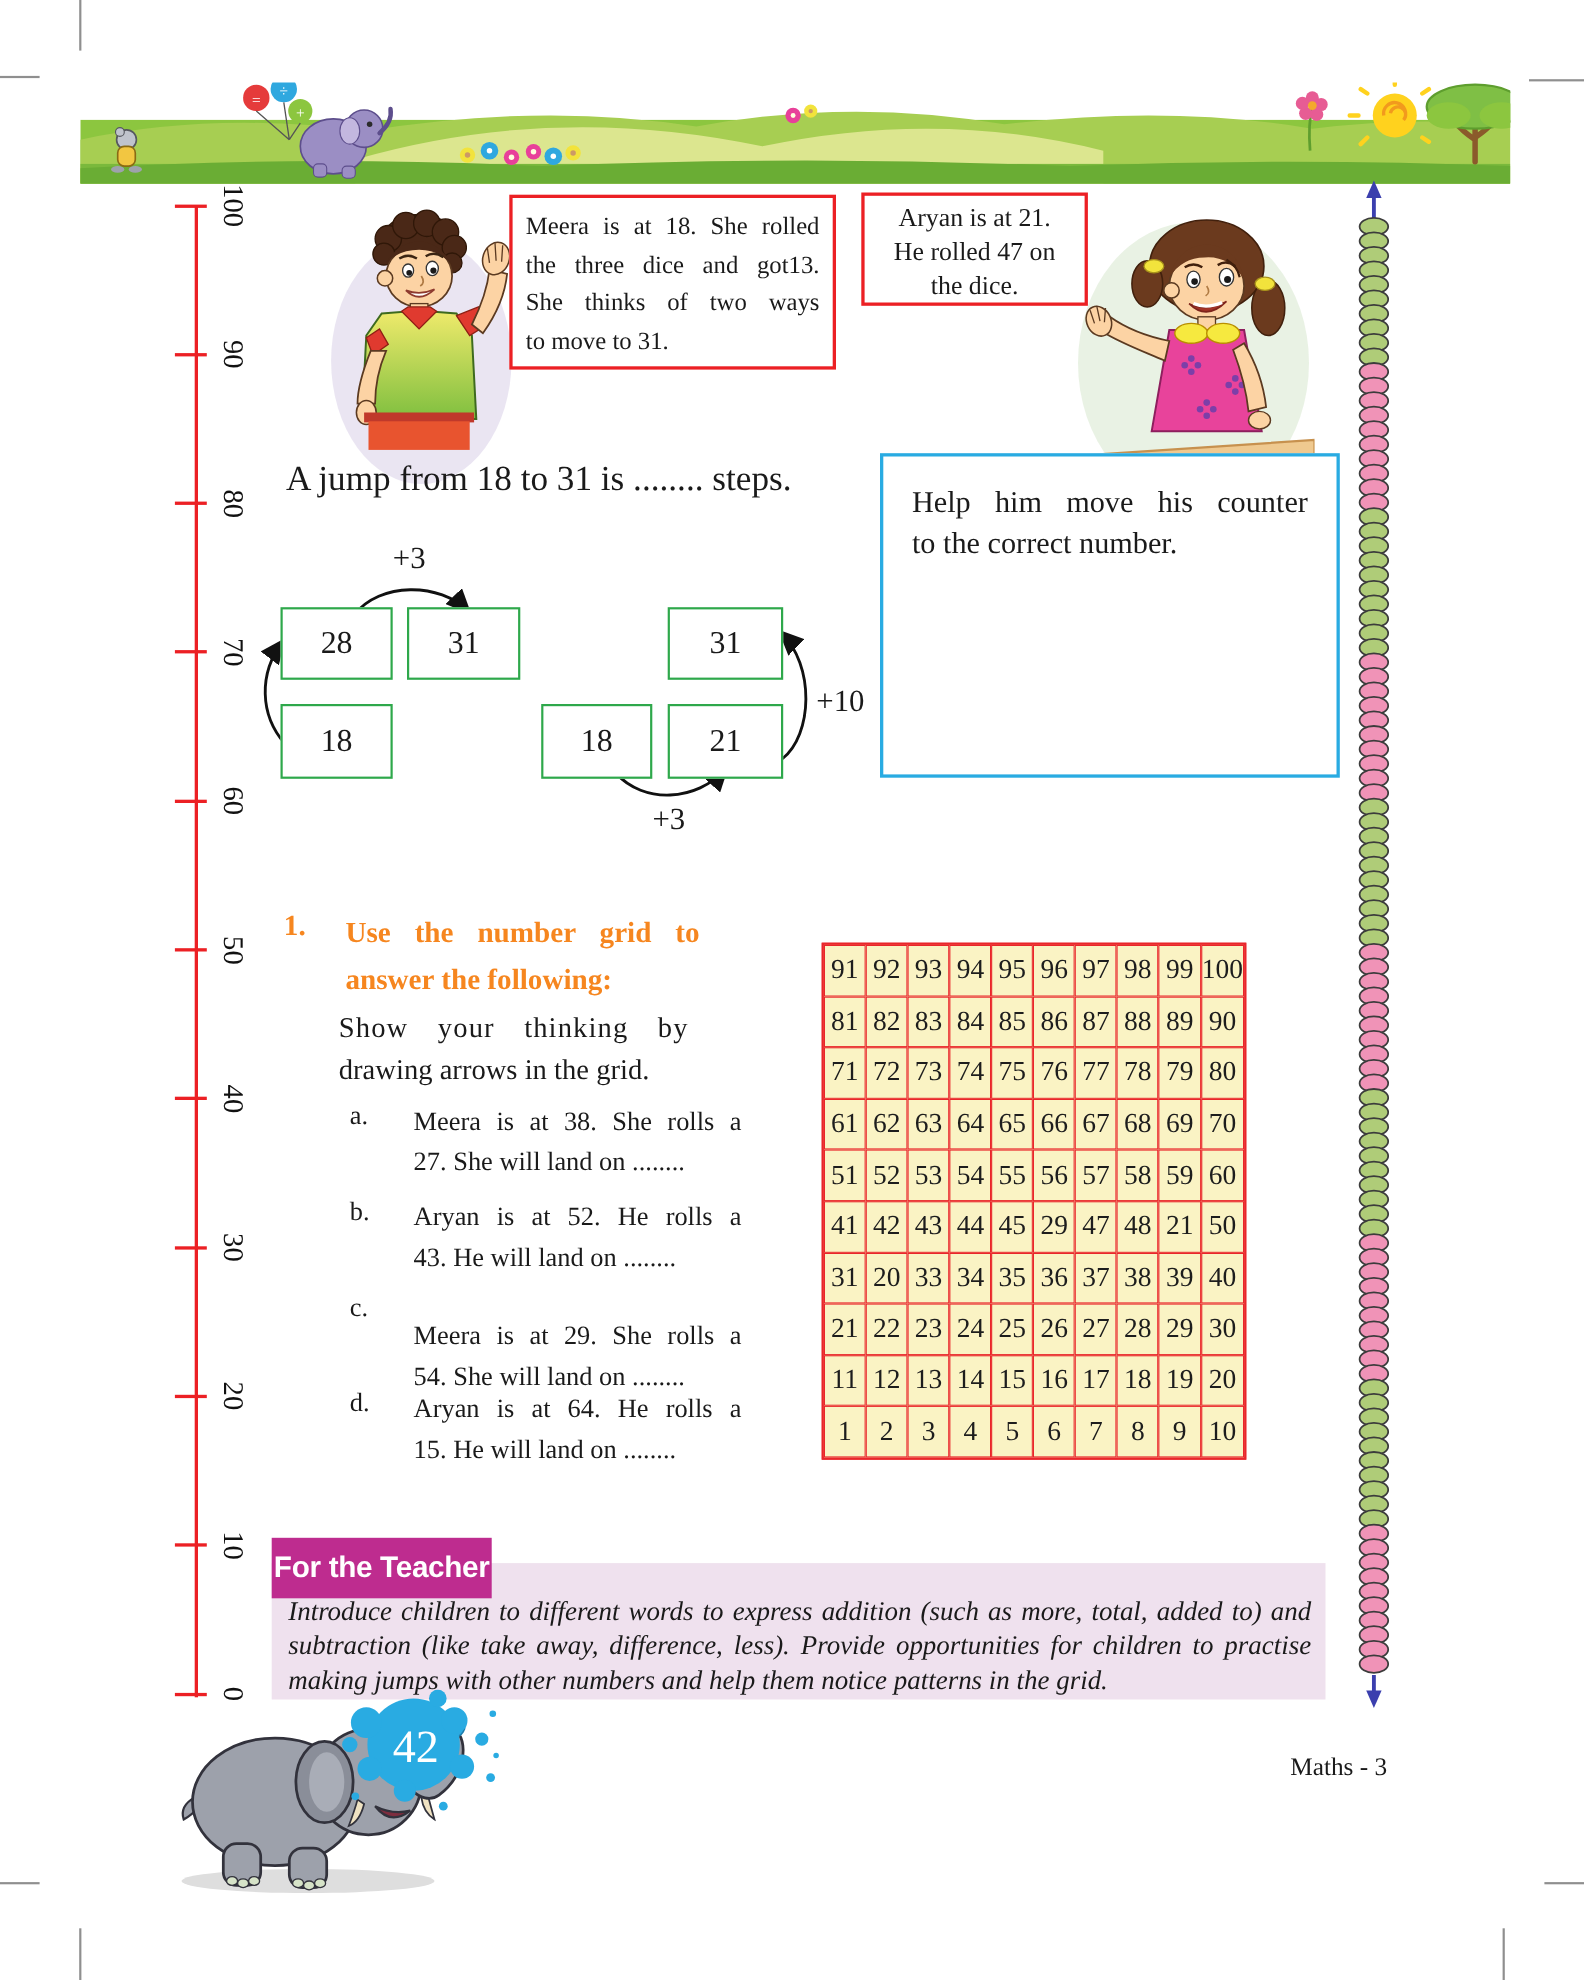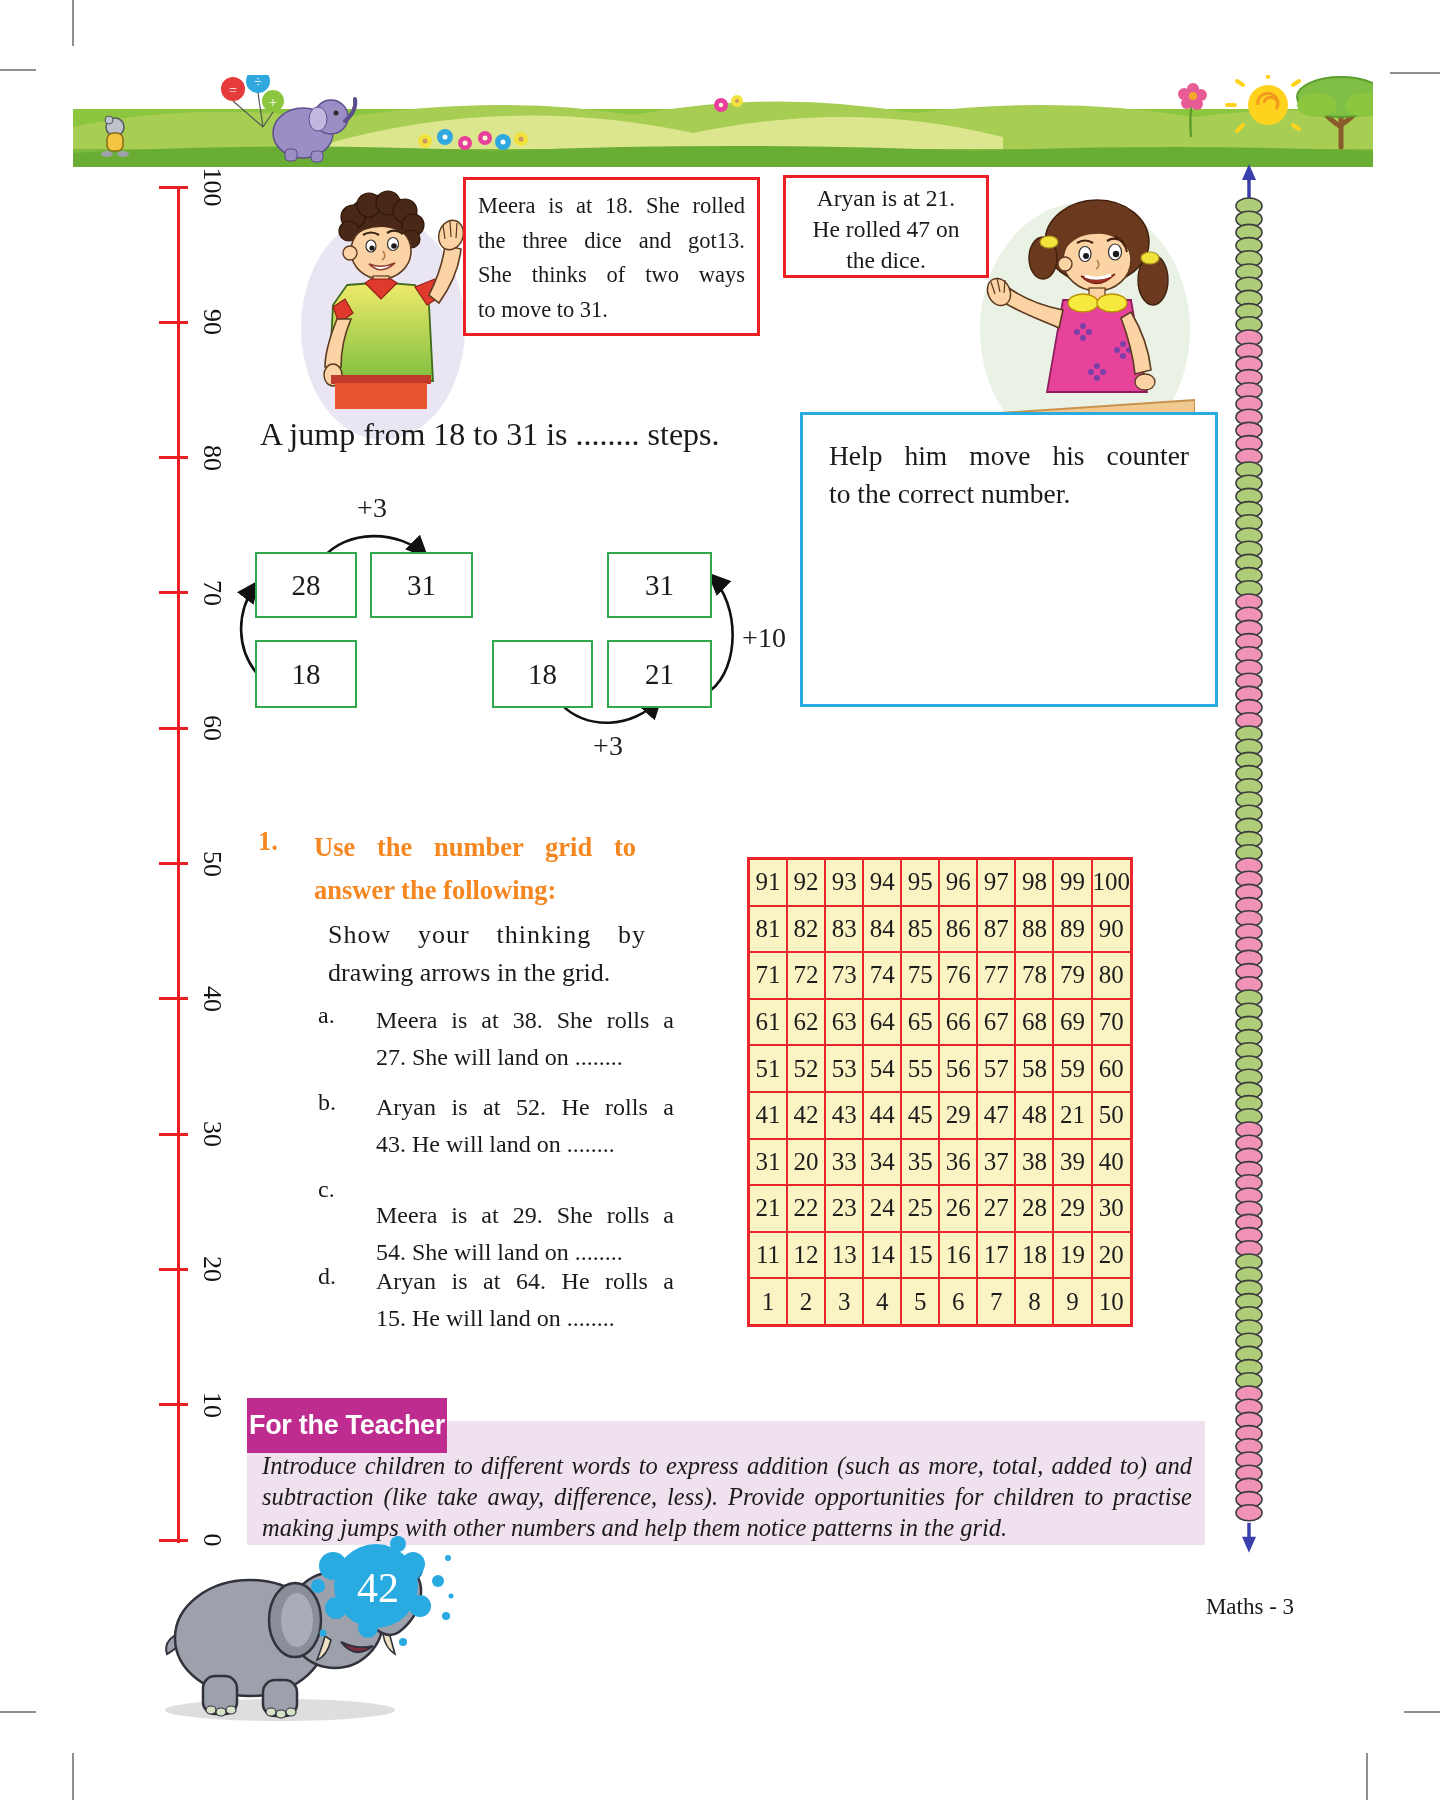--- a/index.html
+++ b/index.html
@@ -38,21 +38,21 @@
   
   .help-box {
     position:absolute; left:800px; top:412px; width:418px; height:295px; box-sizing:border-box;
     border:3px solid var(--blue,#29ABE2); background:#fff; padding:22px 26px 0 26px;
     font-size:27.5px; line-height:38px;
   }
 
   
   .q-num { position:absolute; left:258px; top:826px; width:44px; font-size:26.5px; font-weight:bold; color:var(--orange,#F6861F); }
   .q-heading { position:absolute; left:314px; top:826px; width:322px; font-size:26.5px; font-weight:bold; color:var(--orange,#F6861F); line-height:43px; }
-  .q-intro { position:absolute; left:328px; top:916px; width:318px; font-size:26px; line-height:38px; }
+  .q-intro { position:absolute; left:308px; top:916px; width:318px; font-size:26px; line-height:38px; }
   .q-intro .l1 { letter-spacing:1px; }
   .item-letter { position:absolute; left:318px; width:40px; font-size:24px; }
   .item-text { position:absolute; left:376px; width:298px; font-size:24px; line-height:37px; }
 
   
   #number-grid {
     position:absolute; left:747px; top:857px; width:386px; height:470px; box-sizing:border-box;
     border:2px solid var(--grid_red,#E9262B); background:var(--grid_red,#E9262B);
     display:grid; grid-template-columns:repeat(10,1fr); grid-template-rows:repeat(10,1fr);
   }
@@ -63,21 +63,21 @@
 
   
   .teacher-panel { position:absolute; left:247px; top:1421px; width:958px; height:124px; background:var(--panel_pink,#EFE1EE); }
   .teacher-label {
     position:absolute; left:247px; top:1398px; width:200px; height:55px; background:var(--magenta,#BE2C8F);
     color:#fff; font-family:"Liberation Sans", sans-serif; font-weight:bold; font-size:27px;
     display:flex; align-items:center; justify-content:center; letter-spacing:-0.3px;
   }
   .teacher-note { position:absolute; left:262px; top:1450px; width:930px; font-style:italic; font-size:24.5px; line-height:31px; }
 
-  .maths-footer { position:absolute; left:1150px; top:1594px; width:200px; text-align:center; font-size:23px; }
+  .maths-footer { position:absolute; left:1117px; top:1594px; width:200px; text-align:center; font-size:23px; }
 
   svg text { font-family:"Liberation Serif", serif; }
 </style>
 </head>
 <body>
 
 <div class="canvas">
 
   <div class="trim" style="left:72px;top:0;width:2px;height:46px;"></div>
   <div class="trim" style="left:0;top:69px;width:36px;height:2px;"></div>

